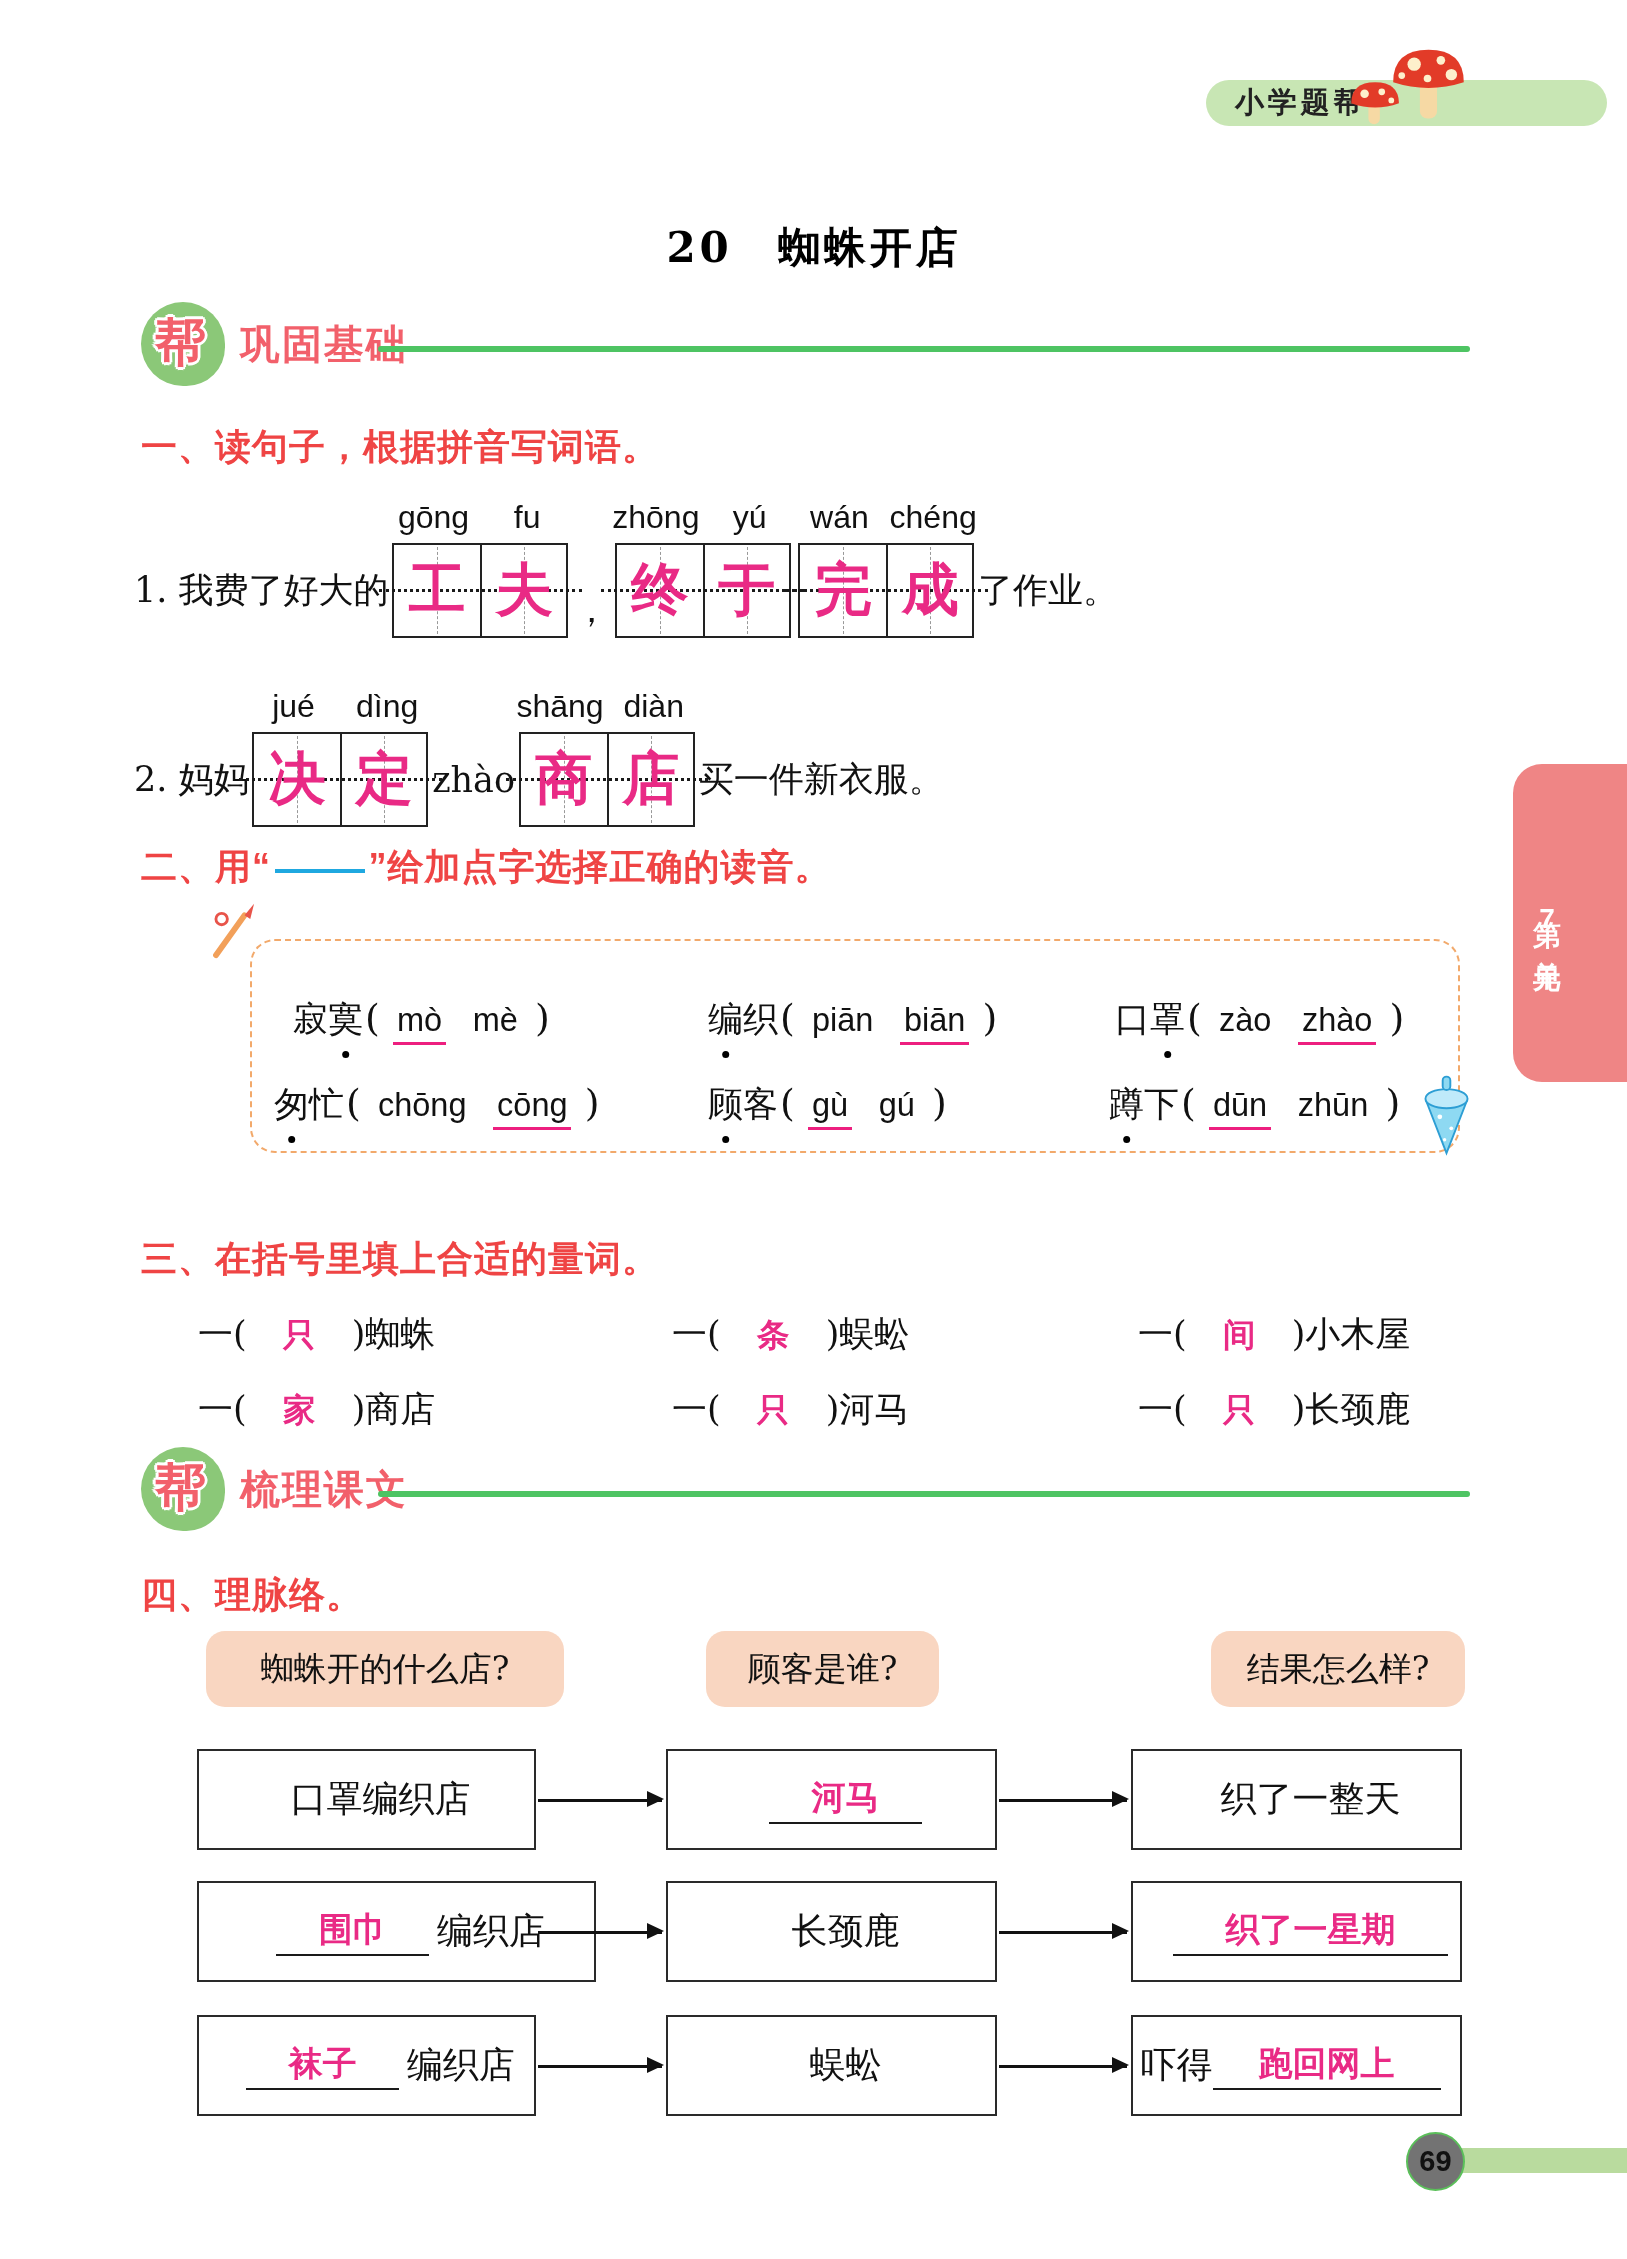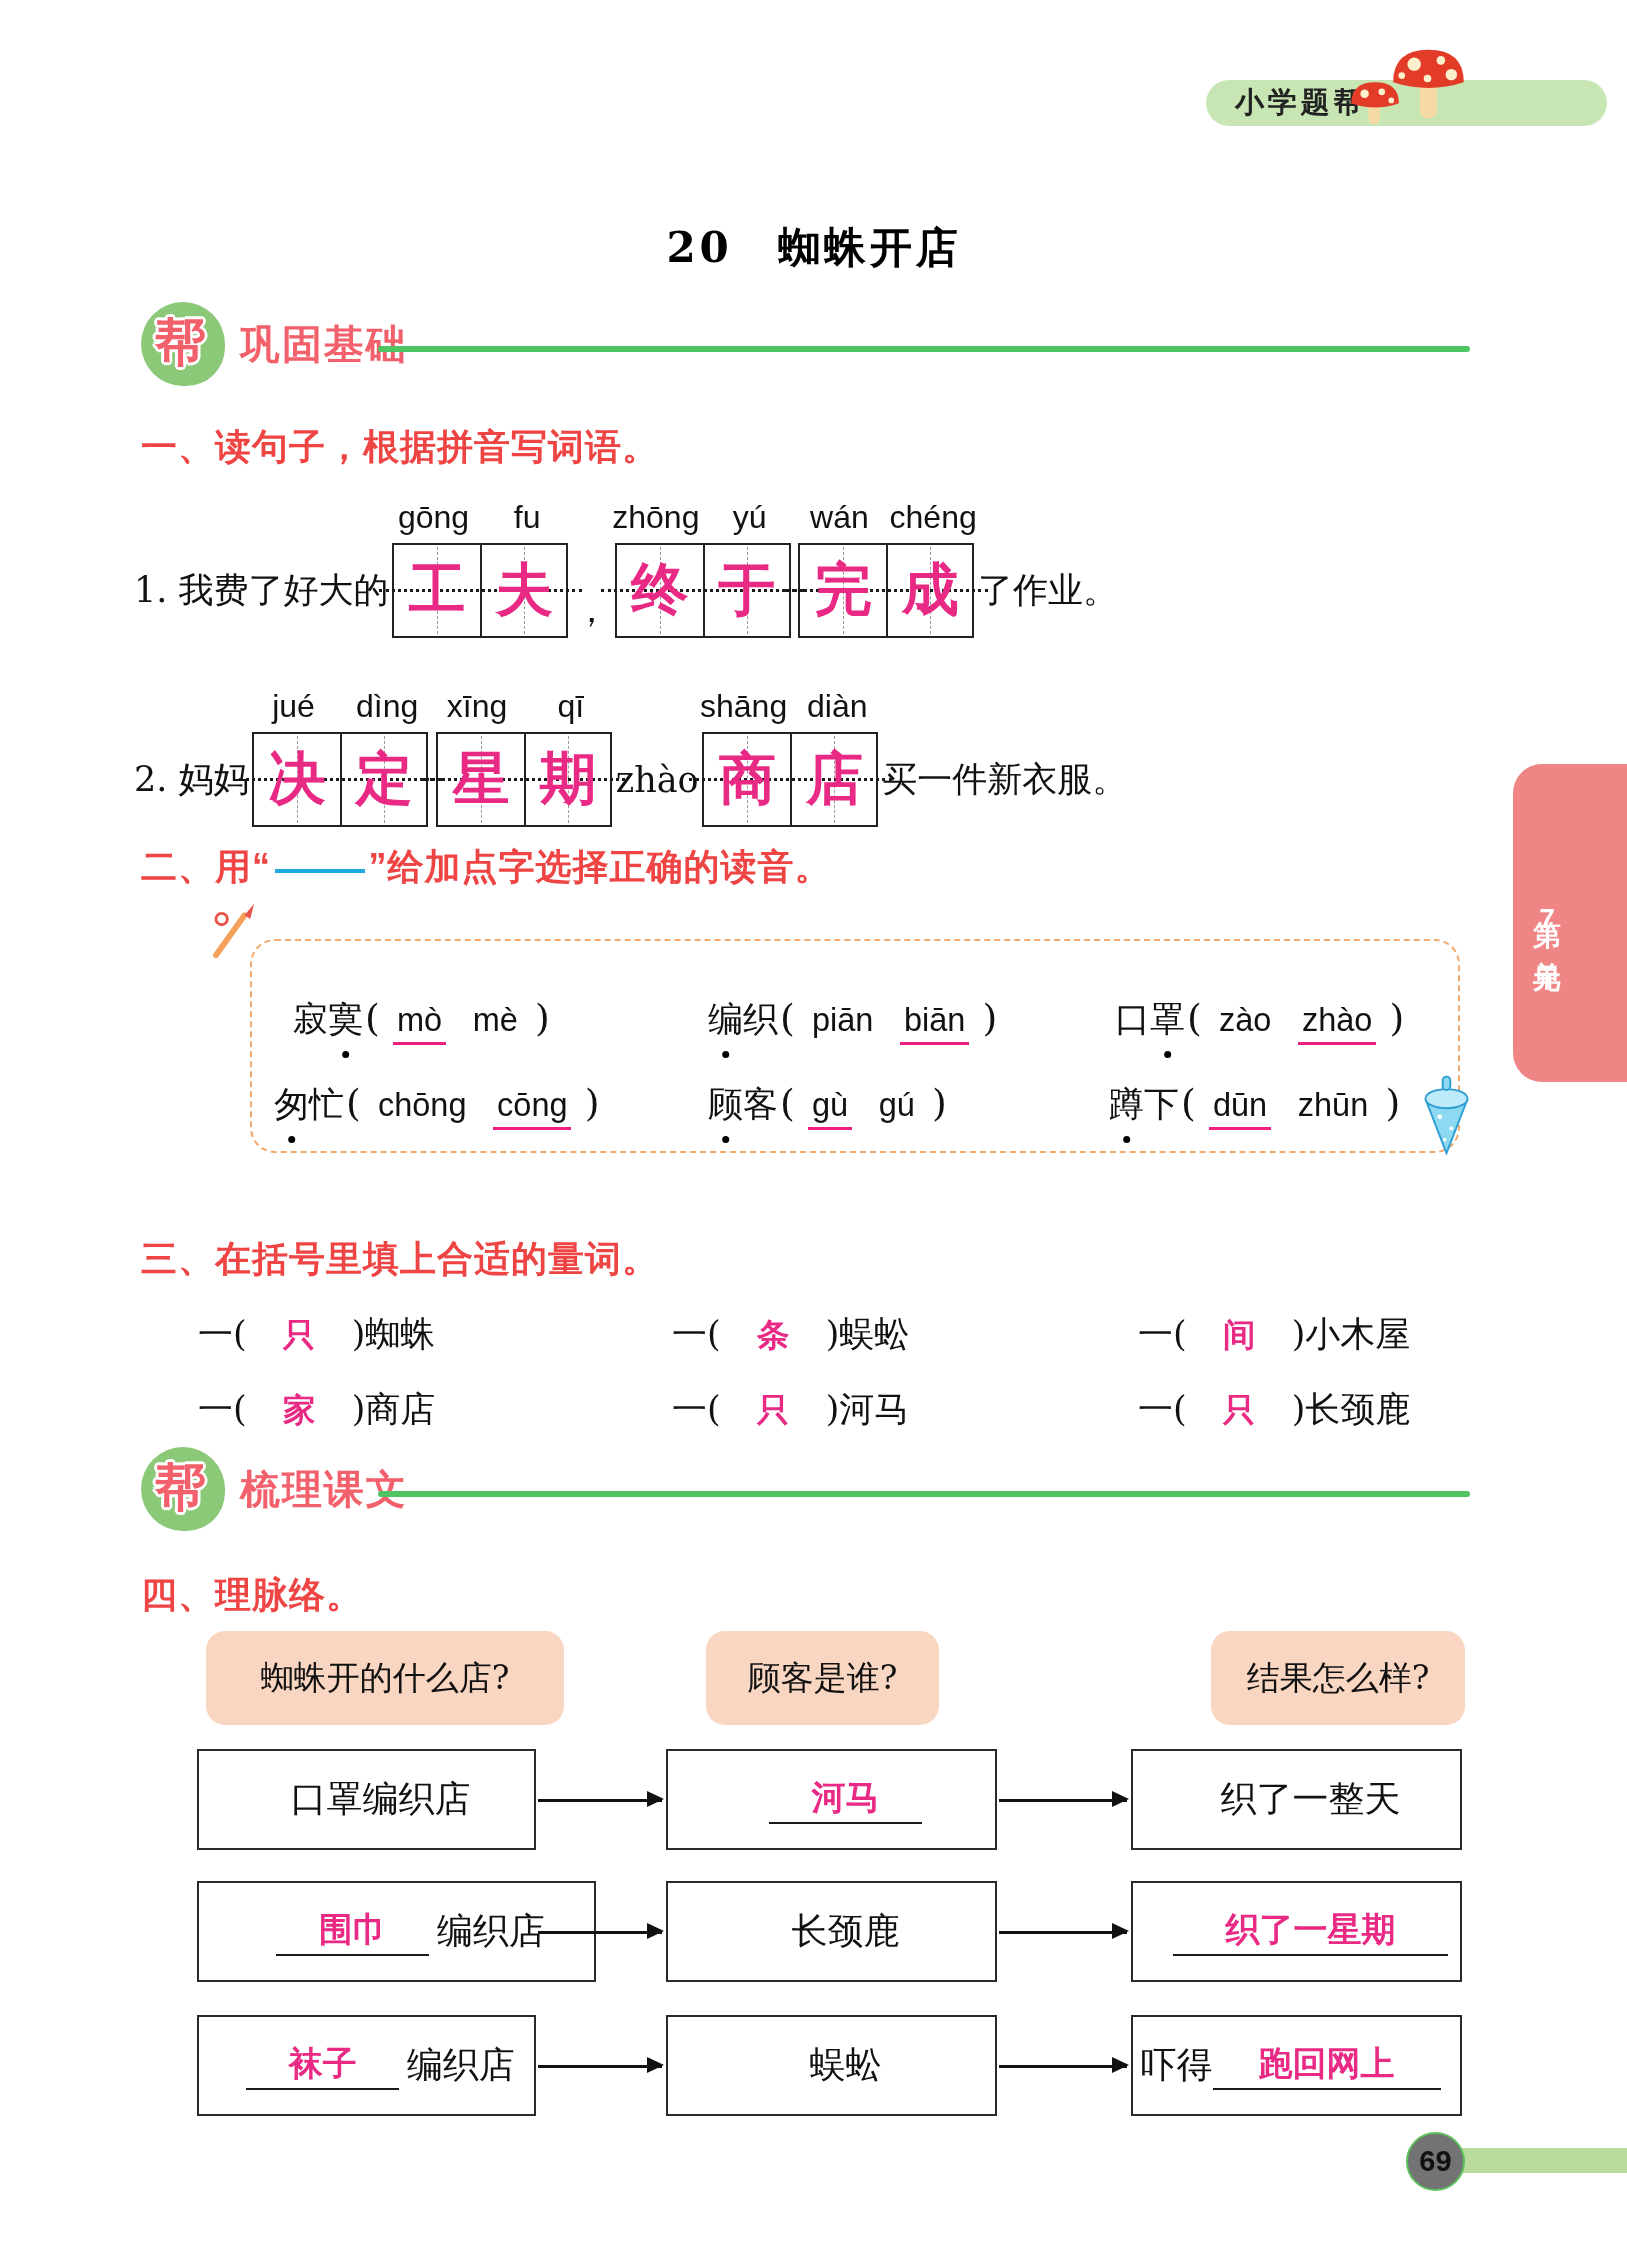--- a/index.html
+++ b/index.html
@@ -53,21 +53,21 @@
   .paren{font-size:38px;margin:0 1.9px;}
   .opt{font:32.5px "Liberation Sans",sans-serif;margin:0 11.5px;padding:0 3.8px 2.9px;}
   .opt.sel{border-bottom:3.8px solid #ed1f7f;}
   .corner-icon{position:absolute;z-index:3;}
 
   
   .q3item{position:absolute;font-size:35px;white-space:nowrap;}
   .q3ans{display:inline-block;min-width:105px;text-align:center;color:#e92a85;font-size:32.5px;font-weight:bold;}
 
   
-  .fhead{position:absolute;height:94px;background:#f9d6c1;border-radius:19px;
+  .fhead{position:absolute;height:76px;background:#f9d6c1;border-radius:19px;
          display:flex;align-items:center;justify-content:center;font-size:33px;}
   .fbox{position:absolute;height:101px;border:2.4px solid #2a2a2a;background:#fff;
         display:flex;align-items:center;justify-content:center;font-size:36px;white-space:nowrap;padding-left:28px;}
   .blank{display:inline-block;border-bottom:2.9px solid #1a1a1a;text-align:center;padding:0 9.6px 2.9px;line-height:1.2;min-width:153px;}
   .blank .pk{color:#e92a85;font-weight:bold;font-size:34px;}
   .blank.lg{min-width:275px;}
   .blank.md{min-width:228px;}
   .arrow{position:absolute;height:2.9px;background:#111;}
   .arrow::after{content:"";position:absolute;right:-1.9px;top:-7.6px;
                 border-left:17px solid #111;border-top:8.6px solid transparent;border-bottom:8.6px solid transparent;}
@@ -173,34 +173,20 @@
       </div>
       <div class="bgroup">
         <div class="bcell">
             <span class="bchar2">决</span>
           </div>
         <div class="bcell">
             <span class="bchar2">定</span>
           </div>
       </div>
     </div>
-    <div class="bgwrap">
-      <div class="pyrow">
-        <span>xīng</span>
-        <span>qī</span>
-      </div>
-      <div class="bgroup">
-        <div class="bcell">
-            <span class="bchar2">星</span>
-          </div>
-        <div class="bcell">
-            <span class="bchar2">期</span>
-          </div>
-      </div>
-    </div>
     <span>zhào</span>
     <div class="bgwrap">
       <div class="pyrow">
         <span>shāng</span>
         <span>diàn</span>
       </div>
       <div class="bgroup">
         <div class="bcell">
             <span class="bchar2">商</span>
           </div>

